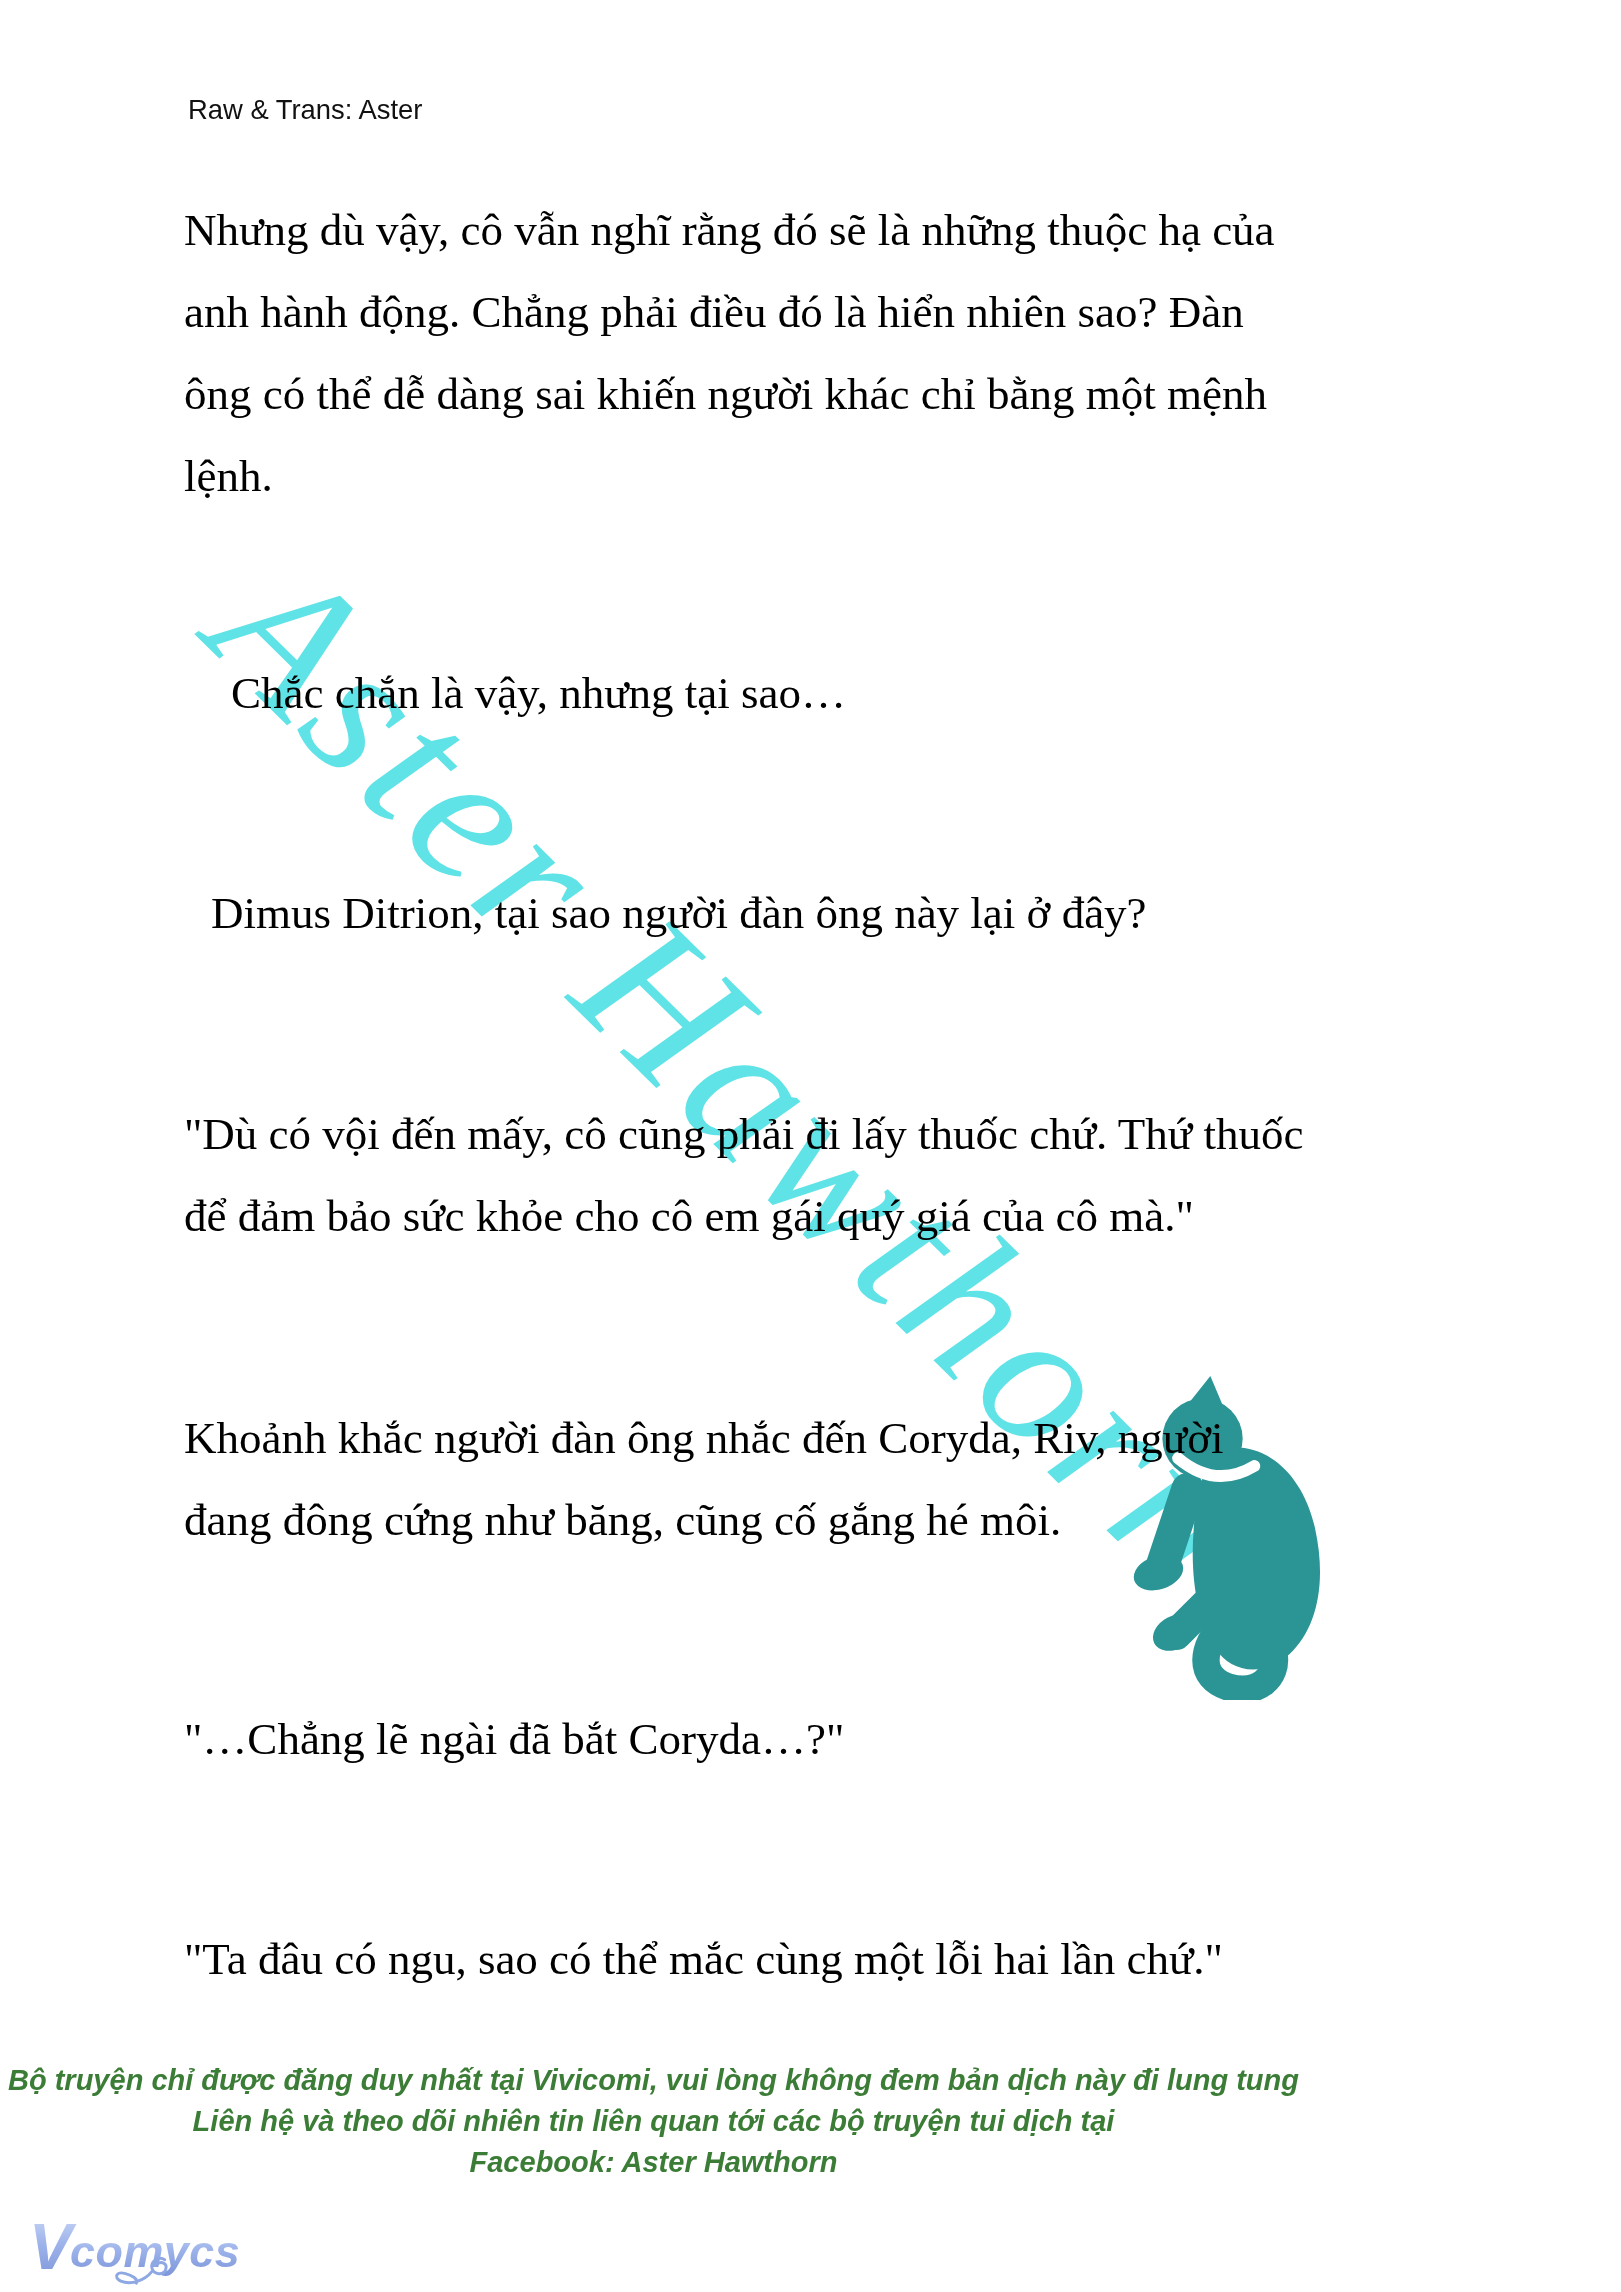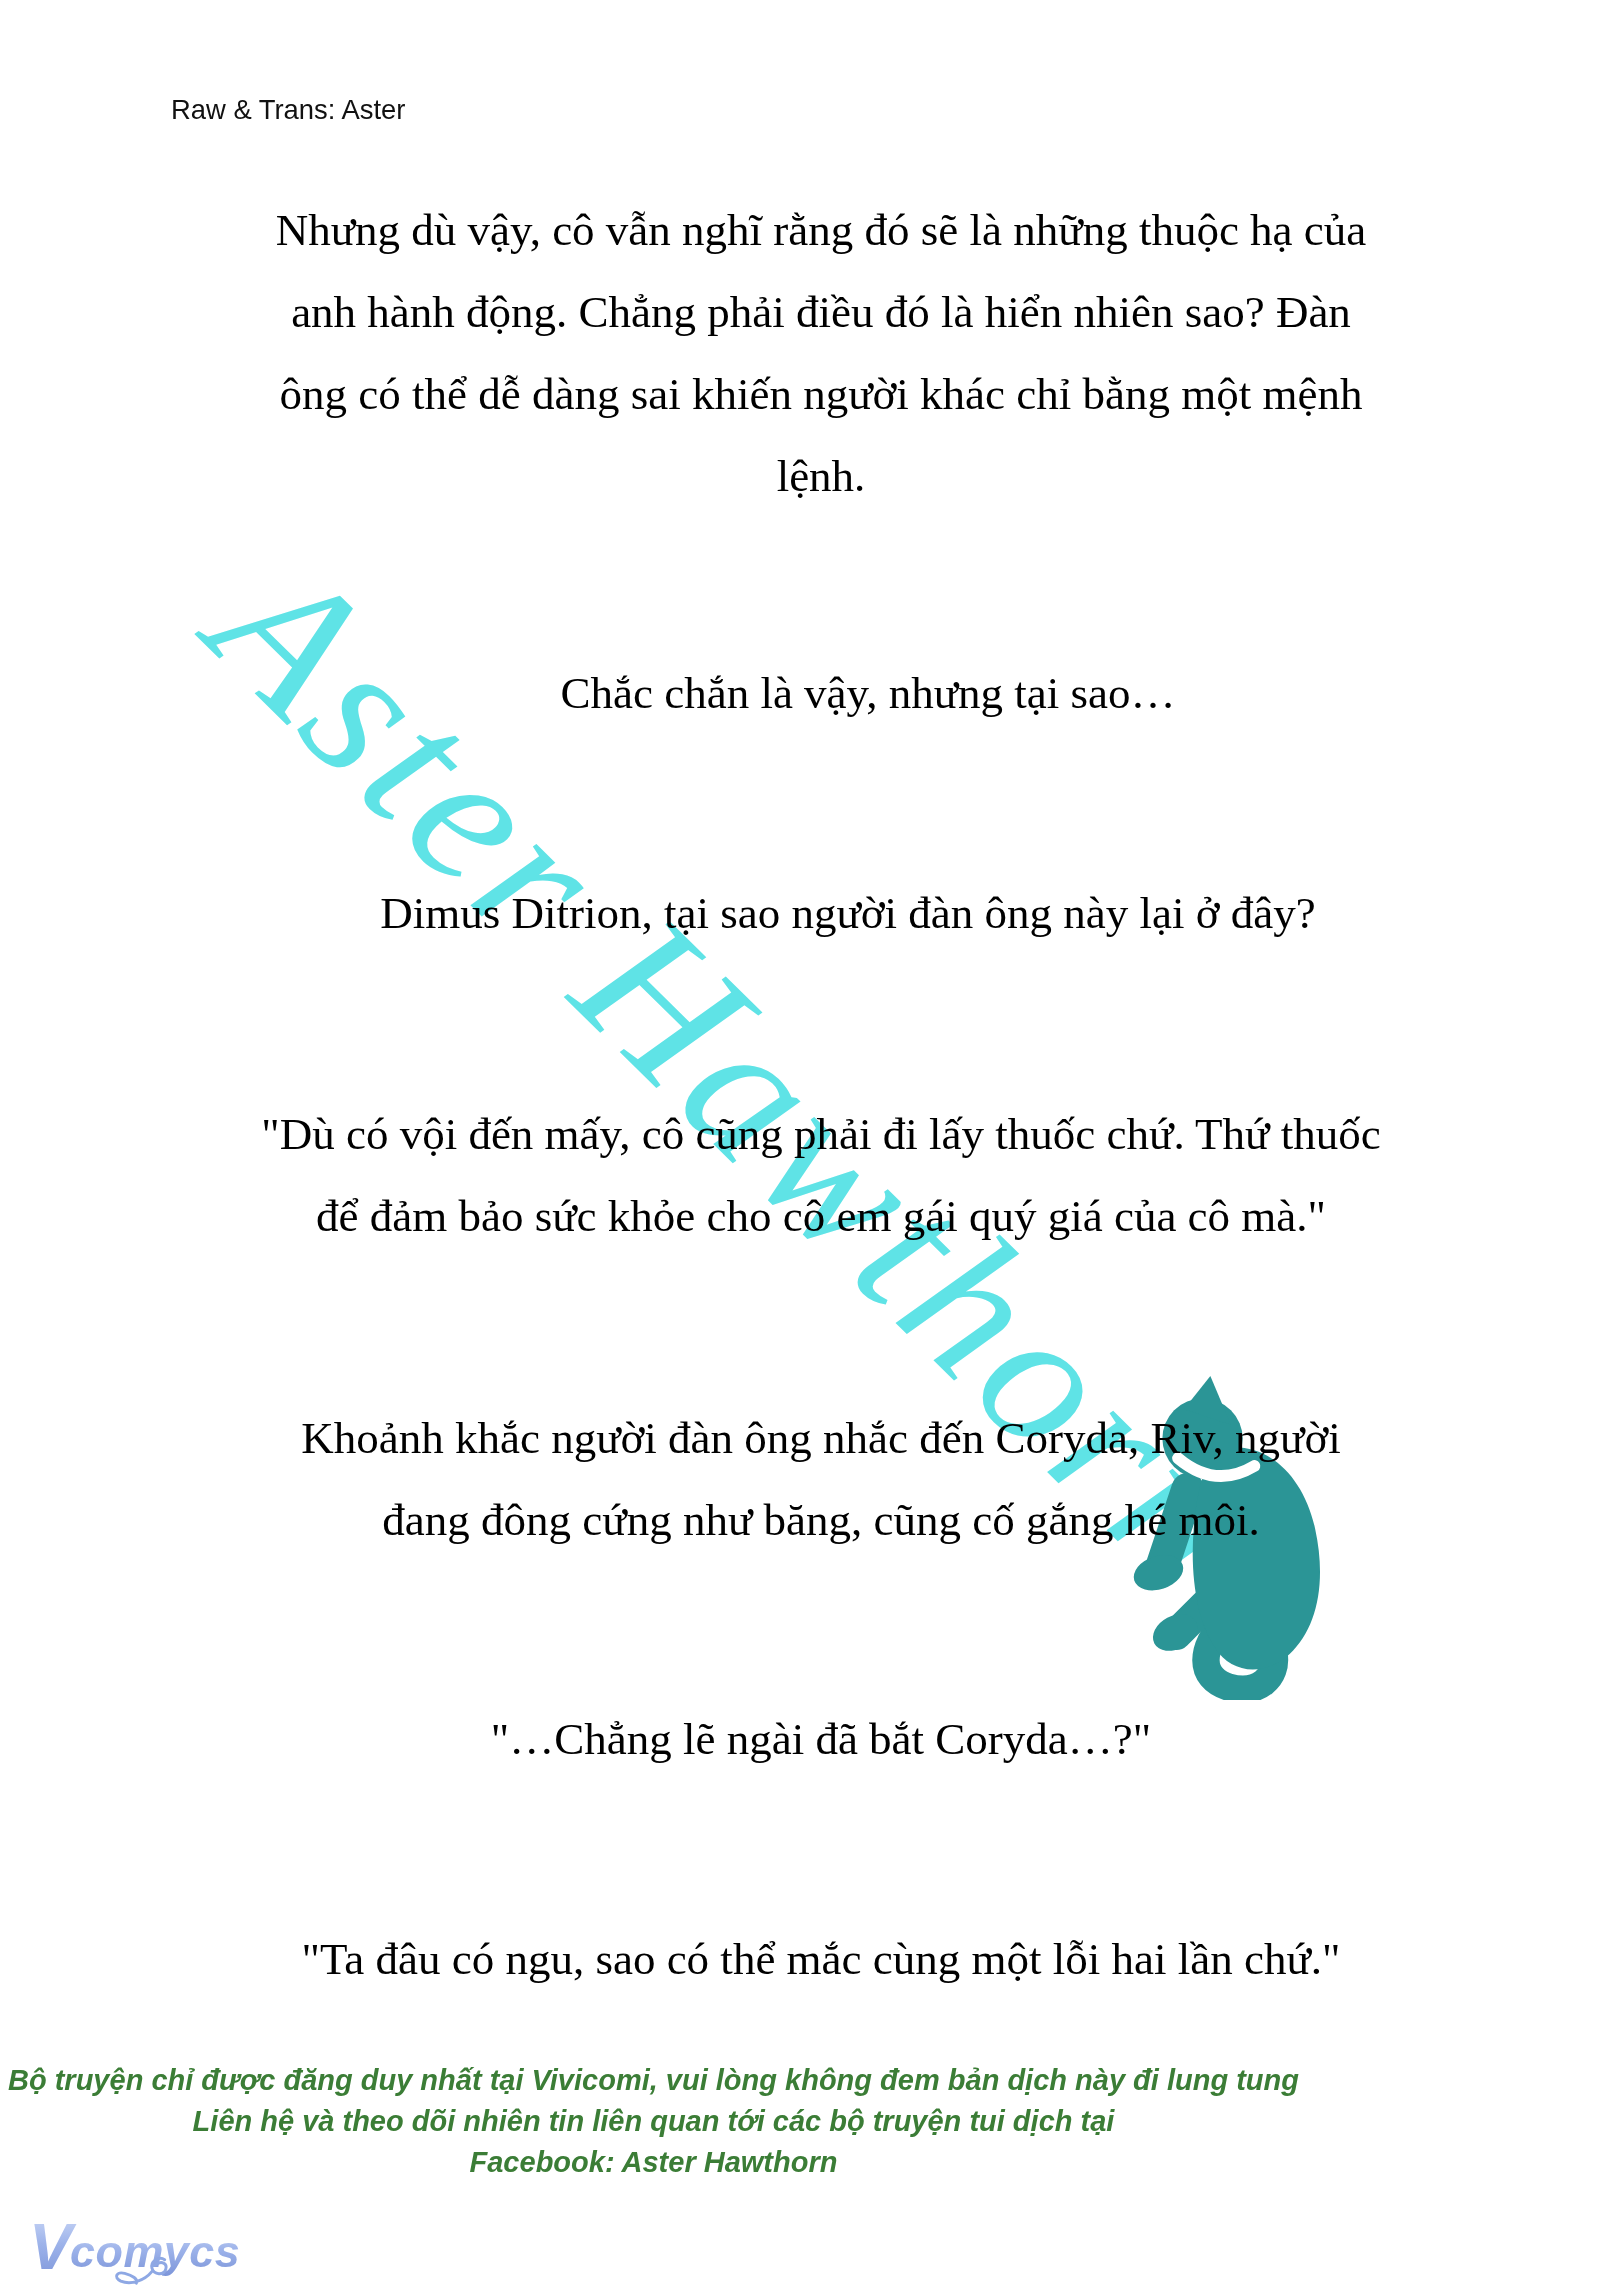--- a/index.html
+++ b/index.html
@@ -4,21 +4,21 @@
 <style>
   html,body{margin:0;padding:0;background:#ffffff;}
   .page{
     position:relative;
     width:1621px;height:2293px;
     background:#ffffff;
     overflow:hidden;
     font-family:"Liberation Serif", serif;
   }
   .header{
-    position:absolute;left:171px;top:93px;
+    position:absolute;left:188px;top:93px;
     font-family:"Liberation Sans", sans-serif;
     font-size:27.4px;line-height:33px;color:#111111;
     z-index:3;white-space:pre;
   }
   .watermark{
     position:absolute;left:736px;top:1073px;
     transform:translate(-50%,-50%) rotate(44.5deg);
     font-family:"Liberation Serif", serif;
     font-style:italic;
     font-size:196px;
@@ -26,21 +26,20 @@
     color:var(--wm,#5fe3e6);
     white-space:nowrap;
     z-index:1;
   }
   .para{
     position:absolute;left:184px;
     width:1274px;
     font-size:45px;line-height:82px;color:#000000;
     white-space:pre;
     z-index:3;
-    text-align:center;
   }
   .p1{top:189px;} .p2{top:652px;margin-left:47px;} .p3{top:872px;margin-left:27px;} .p4{top:1093px;}
   .p5{top:1397px;} .p6{top:1698px;} .p7{top:1918px;}
   .cat{
     position:absolute;left:1129px;top:1372px;
     width:196px;height:328px;
     z-index:2;
   }
   .cat-fill{fill:var(--cat,#2b9596);}
   .cat-stroke{stroke:var(--cat,#2b9596);fill:none;stroke-linecap:round;}

